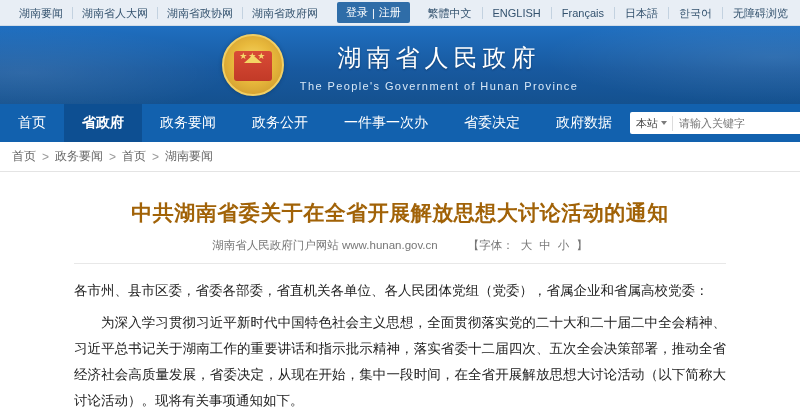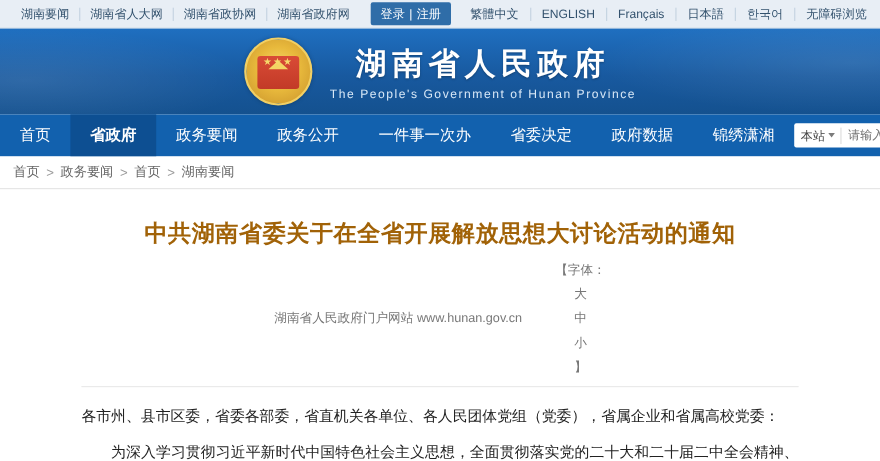--- a/index.html
+++ b/index.html
@@ -90,22 +90,22 @@
     border-bottom: 8px solid #f4d564;
   }
   .emblem .star {
     position: absolute; left: 50%; top: 16px; transform: translateX(-50%);
     color: #f6d96a; font-size: 9px; line-height: 9px;
     letter-spacing: 1px;
   }
   .hero-text { text-align: center; z-index: 2; }
   .hero-title {
     color: #ffffff;
-    font-size: 28px;
-    font-weight: bold;
+    font-size: 24px;
+    font-weight: normal;
     letter-spacing: 5px;
     text-shadow: 0 1px 2px rgba(0,0,0,0.3);
     line-height: 38px;
   }
   .hero-sub {
     color: #d8e8f7;
     font-size: 11px;
     letter-spacing: 1.4px;
     margin-top: 3px;
   }
@@ -191,21 +191,21 @@
     margin-top: 10px;
     display: flex;
     align-items: center;
     justify-content: center;
     gap: 30px;
     font-size: 11.5px;
     color: #777;
     padding-bottom: 10px;
     border-bottom: 1px solid #e8e8e8;
   }
-  .meta .fontsize { display: flex; align-items: center; gap: 7px; flex-direction: column; }
+  .meta .fontsize { display: flex; align-items: center; gap: 7px; }
   .meta .fontsize a { color: #777; text-decoration: none; }
   .body {
     padding-top: 14px;
     font-size: 13.5px;
     line-height: 26px;
     color: #222;
     text-align: justify;
   }
   .body p { margin: 0 0 6px 0; }
   .body p.indent { text-indent: 2em; }
@@ -248,21 +248,20 @@
 
 <div class="nav">
   <div class="items">
     <a class="item" href="#">首页</a>
     <a class="item active" href="#">省政府</a>
     <a class="item" href="#">政务要闻</a>
     <a class="item" href="#">政务公开</a>
     <a class="item" href="#">一件事一次办</a>
     <a class="item" href="#">省委决定</a>
     <a class="item" href="#">政府数据</a>
-    <a class="item" href="#">锦绣潇湘</a>
   </div>
   <div class="search">
     <div class="search-wrap">
       <div class="scope">
         <span>本站</span>
         <i class="caret"></i>
       </div>
       <input type="text" placeholder="请输入关键字" style="">
 
     </div>

